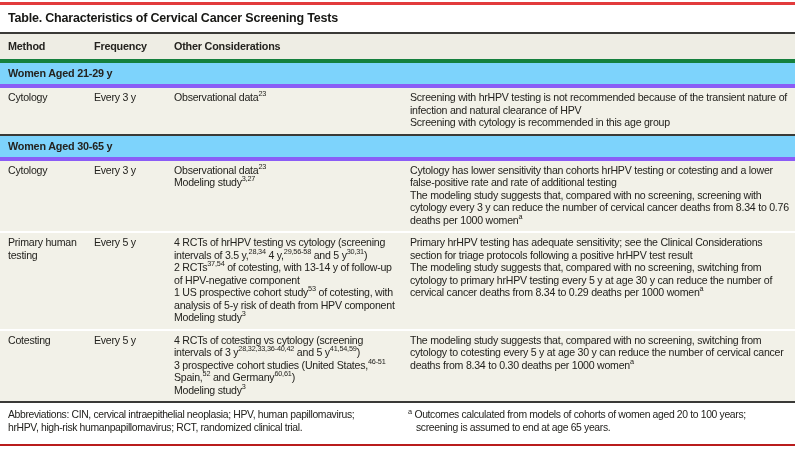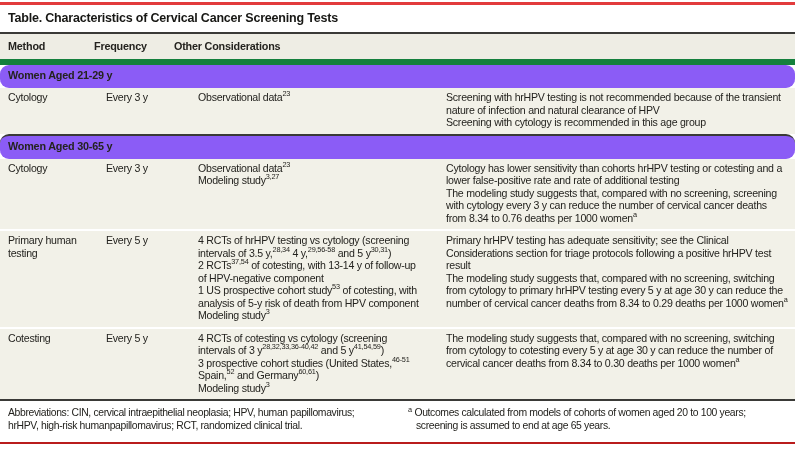--- a/index.html
+++ b/index.html
@@ -10,32 +10,32 @@
     padding-top:2px;
   }
   .accent-bar { width:795px; height:3px; background:#e23b3c; margin-bottom:4px; }
   .title {
     font-size:12.5px; font-weight:700; color:#171714;
     padding:2px 8px 7px 8px; letter-spacing:-0.2px;
   }
   .tbl { width:795px; border-top:2px solid #3a3a37; font-size:10.6px; }
   .grid-row { display:grid; grid-template-columns:86px 80px 236px 1fr; }
   .thead {
-    background:#eeede4; border-bottom:6px solid #15803d;
+    background:#eeede4; border-bottom:4px solid #15803d;
     font-weight:700; font-size:10.8px; padding:6px 0 7px 0; letter-spacing:-0.2px;
   }
   .cell { padding:0 6px 0 8px; }
   .section-header {
-    background:#8b5cf6; font-weight:700; font-size:10.8px; letter-spacing:-0.2px;
-    padding:4px 8px 5px 8px; border-bottom:2px solid #8b5cf6;border-radius:9px;
+    background:#7dd3fc; font-weight:700; font-size:10.8px; letter-spacing:-0.2px;
+    padding:4px 8px 5px 8px; border-bottom:4px solid #8b5cf6;
   }
   .section.second .section-header { border-top:2px solid #3a3a37; }
   .trow {
     background:#f2f1e8; margin-bottom:2px;
-    padding:3px 0 5px 0; line-height:12.5px; letter-spacing:-0.25px;gap:12px;
+    padding:3px 0 5px 0; line-height:12.5px; letter-spacing:-0.25px;
   }
   .trow:last-child { margin-bottom:0; }
   .trow p { margin:0; }
   sup { font-size:7.3px; line-height:0; vertical-align:super; letter-spacing:-0.2px; }
   .footnotes {
     width:795px; border-top:2px solid #3a3a37; border-bottom:2px solid #b91c1c;
     display:grid; grid-template-columns:398px 1fr;
     padding:6px 0 10px 0; margin-top:0;
     font-size:10.4px; line-height:12.5px; letter-spacing:-0.35px; color:#24231f;
   }

